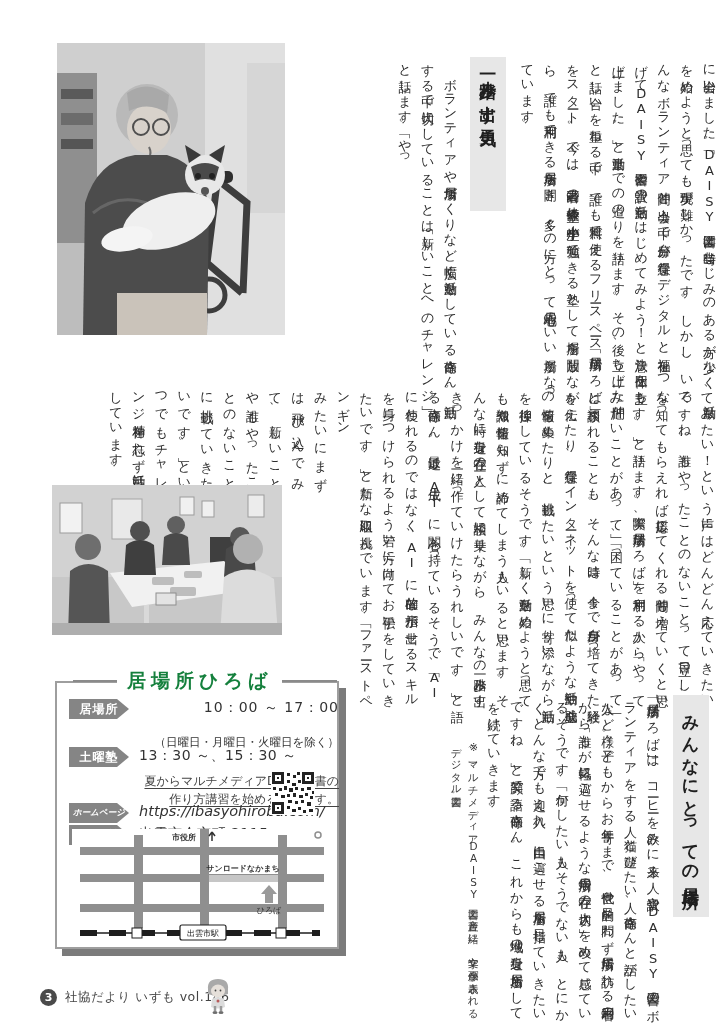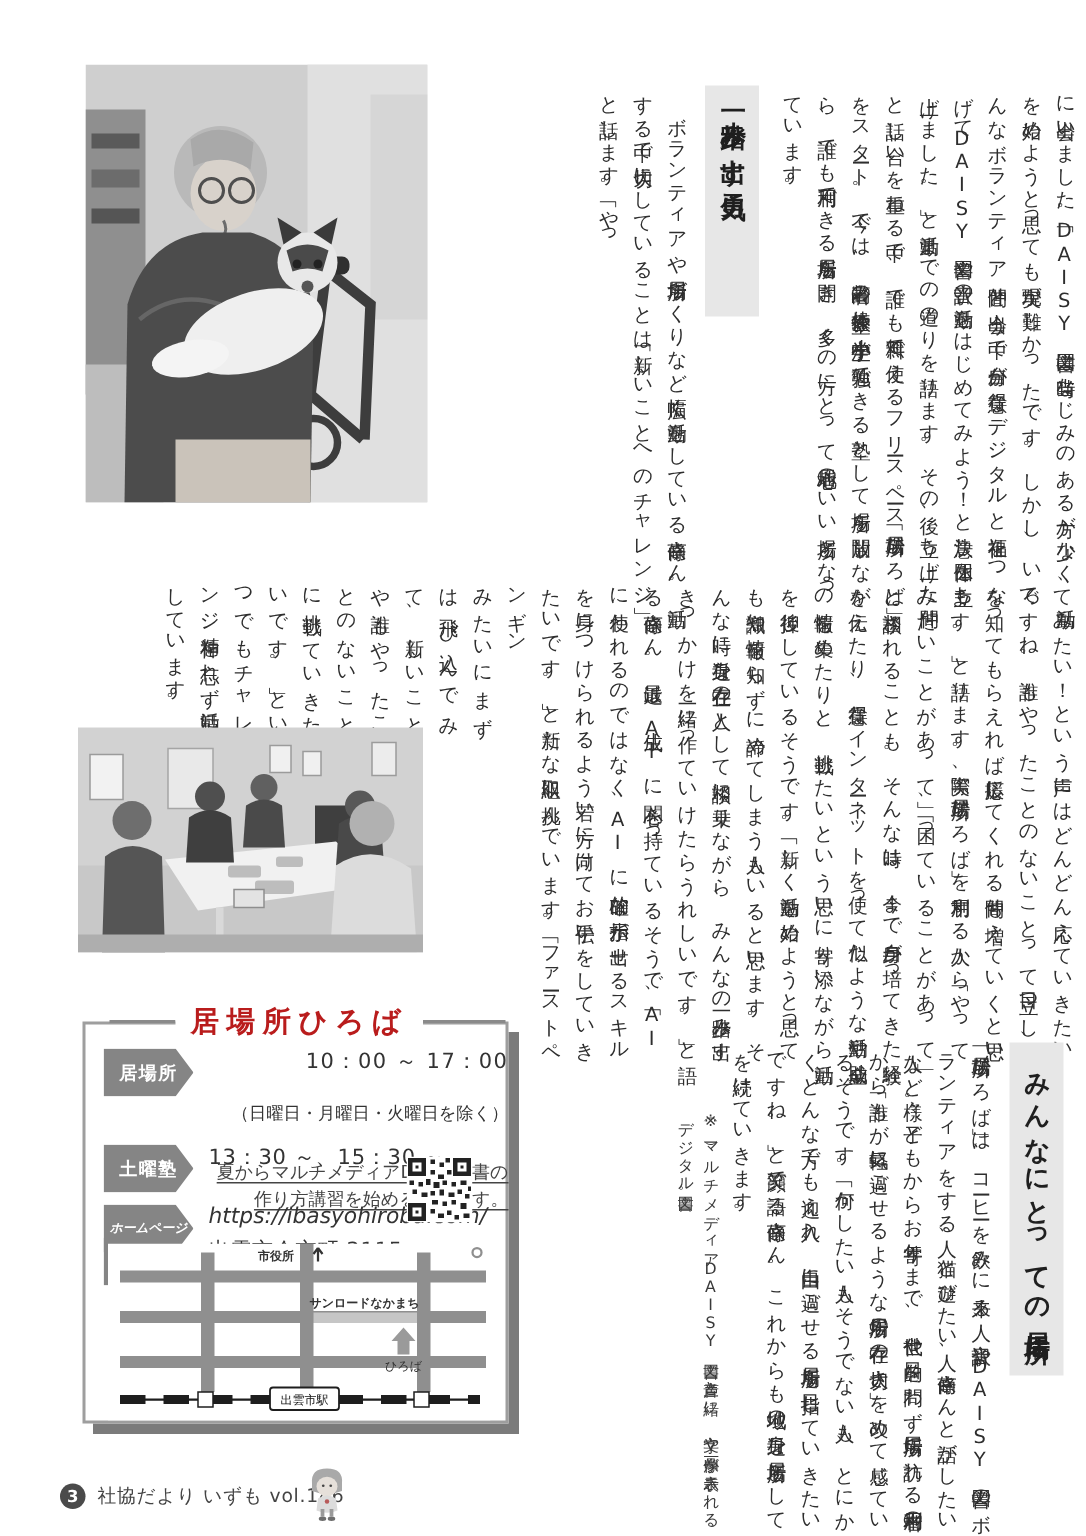--- a/index.html
+++ b/index.html
@@ -30,23 +30,23 @@
   .photo-frame { width:100%; height:100%; display:block; }
 
   
   .infobox { position:absolute; left:55px; top:681px; width:284px; height:268px;
              border:2px solid #9e9e9e; background:#fff; box-shadow:7px 7px 0 #7b7b7b; }
   .ib-title-row { position:absolute; top:-15px; left:0; right:0; display:flex; align-items:center; }
   .ib-line { height:0; border-top:2px solid #8a8a8a; }
   .ib-line.l { width:44px; margin-left:16px; }
   .ib-line.r { flex:1; }
   .ib-title { background:#fff; padding:0 10px; font-size:19px; font-weight:600;
-              letter-spacing:5px; color:#b91c1c; white-space:nowrap; }
+              letter-spacing:5px; color:#15803d; white-space:nowrap; }
   .ib-row { position:absolute; left:12px; display:flex; align-items:flex-start; }
-  .badge { width:60px; height:32px; background:#858585; color:#fff; font-size:12px;
+  .badge { width:60px; height:20px; background:#858585; color:#fff; font-size:12px;
            font-weight:bold; display:flex; align-items:center; justify-content:center;
            clip-path:polygon(0 0,80% 0,100% 50%,80% 100%,0 100%); flex:0 0 60px;
            letter-spacing:1px; }
   .badge.small { font-size:8.5px; letter-spacing:0; }
   .ib-content { margin-left:10px;text-align:right; }
   .ib-time   { font-size:14px; color:#333; letter-spacing:1px; }
   .ib-closed { font-size:11.5px; color:#333; margin-top:18px; }
   .ib-note   { font-size:12px; color:#444; margin-top:22px; width:200px;
                text-decoration:underline; text-underline-offset:3px; line-height:1.5; }
   .ib-value  { font-size:14px; color:#333; letter-spacing:0.5px; }
@@ -175,21 +175,21 @@
 
     <div class="ib-row" style="top:16px;">
       <div class="badge">居場所</div>
       <div class="ib-content">
         <div class="ib-time">10：00 ～ 17：00</div>
         <div class="ib-closed">（日曜日・月曜日・火曜日を除く）</div>
         <div class="ib-note">夏からマルチメディアDAISY図書の作り方講習を始める予定です。</div>
       </div>
     </div>
 
-    <div class="ib-row" style="top:80px;">
+    <div class="ib-row" style="top:64px;">
       <div class="badge">土曜塾</div>
       <div class="ib-content">
           <div class="ib-value">13：30 ～、15：30 ～</div>
         </div>
     </div>
 
     <div class="ib-row" style="top:120px;font-style:italic;">
       <div class="badge small">ホームページ</div>
       <div class="ib-content">
           <div class="ib-url">https://ibasyohiroba.com/</div>

